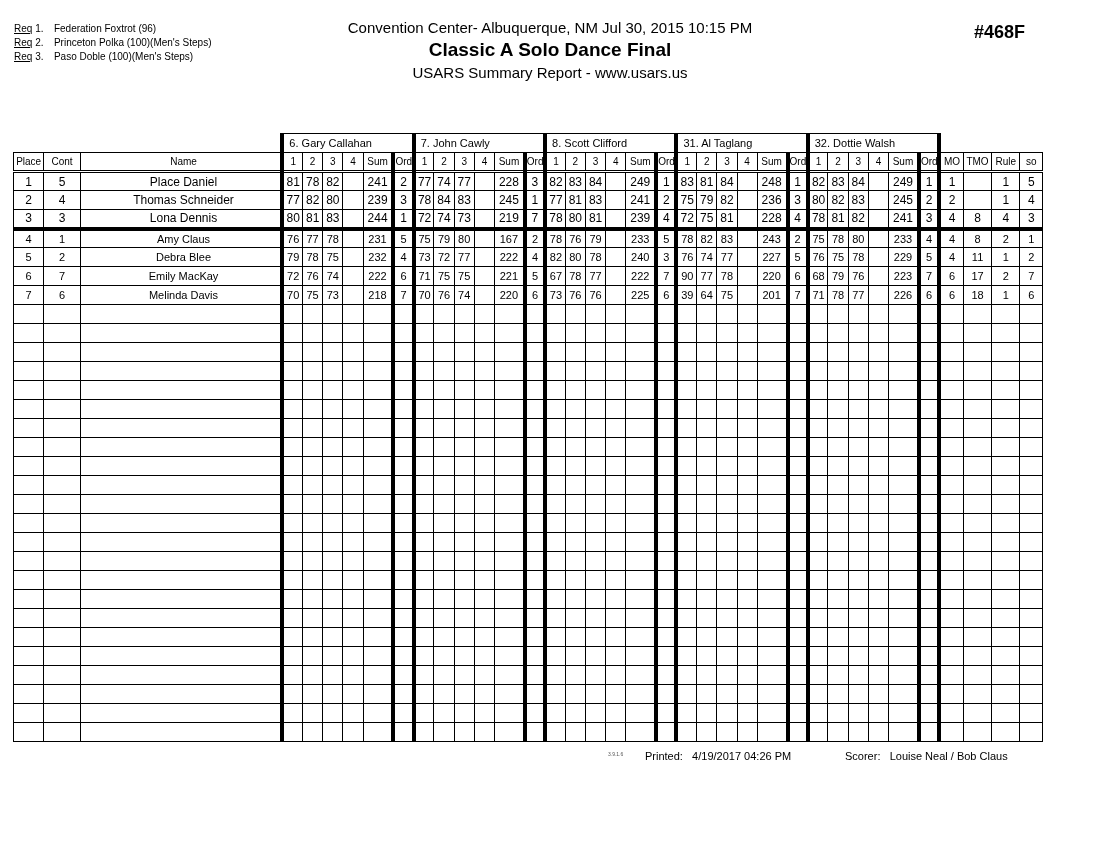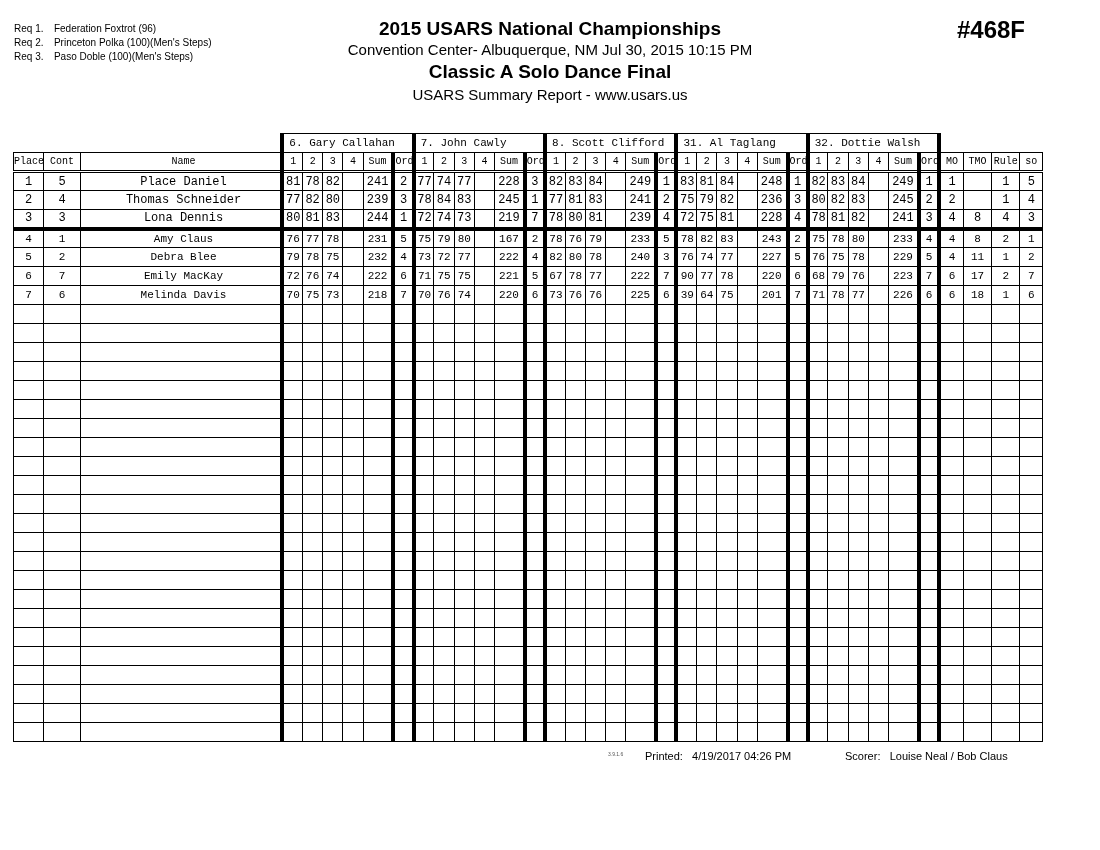--- a/index.html
+++ b/index.html
@@ -18,21 +18,21 @@
 
   
   #reqs {
     position: absolute;
     left: 14px; top: 22px;
     font-size: 10px;
     line-height: 14px;
     white-space: nowrap;
   }
   #reqs .req-line { display: block; }
-  #reqs .req-lbl { display: inline-block; }
+  #reqs .req-lbl { display: inline-block; text-decoration: underline; }
   #reqs .req-num { display: inline-block; width: 16px; }
 
   
   #hdr {
     position: absolute;
     left: 0; top: 18px;
     width: 1100px;
     text-align: center;
   }
   #hdr .t1 {
@@ -46,33 +46,32 @@
   #hdr .t3 {
     font-size: 19px; font-weight: bold;
     line-height: 24px;
   }
   #hdr .t4 {
     font-size: 15px; font-weight: normal;
     line-height: 21px;
   }
   #eventcode {
     position: absolute;
-    right: 75px; top: 16px;
-    font-size: 24px; font-weight: bold;
+    right: 75px; top: 22px;
+    font-size: 18px; font-weight: bold;
   }
 
   
   #sheet {
     position: absolute;
     left: 13px; top: 133px;
     width: 1030px;
     border-collapse: collapse;
     table-layout: fixed;
     font-size: 11px;
-    font-family: Liberation Mono, monospace;
   }
   #sheet td, #sheet th {
     border: 1px solid #000;
     padding: 0;
     height: 19px;
     text-align: center;
     vertical-align: middle;
     font-weight: normal;
     overflow: hidden;
     white-space: nowrap;
@@ -132,21 +131,20 @@
       <span class="req-txt">Princeton Polka (100)(Men's Steps)</span>
     </div>
     <div class="req-line">
       <span class="req-lbl">Req</span>
       <span class="req-num">3.</span>
       <span class="req-txt">Paso Doble (100)(Men's Steps)</span>
     </div>
   </div>
 
   <div id="hdr">
-    <div class="t1">2015 USARS National Championships</div>
     <div class="t2">Convention Center- Albuquerque, NM  Jul 30, 2015  10:15 PM</div>
     <div class="t3">Classic A Solo Dance Final</div>
     <div class="t4">USARS Summary Report - www.usars.us</div>
   </div>
   <div id="eventcode">#468F</div>
 
   <table id="sheet">
     <colgroup id="sheet-cols">
         <col style="width: 30px;">
         <col style="width: 36px;">

